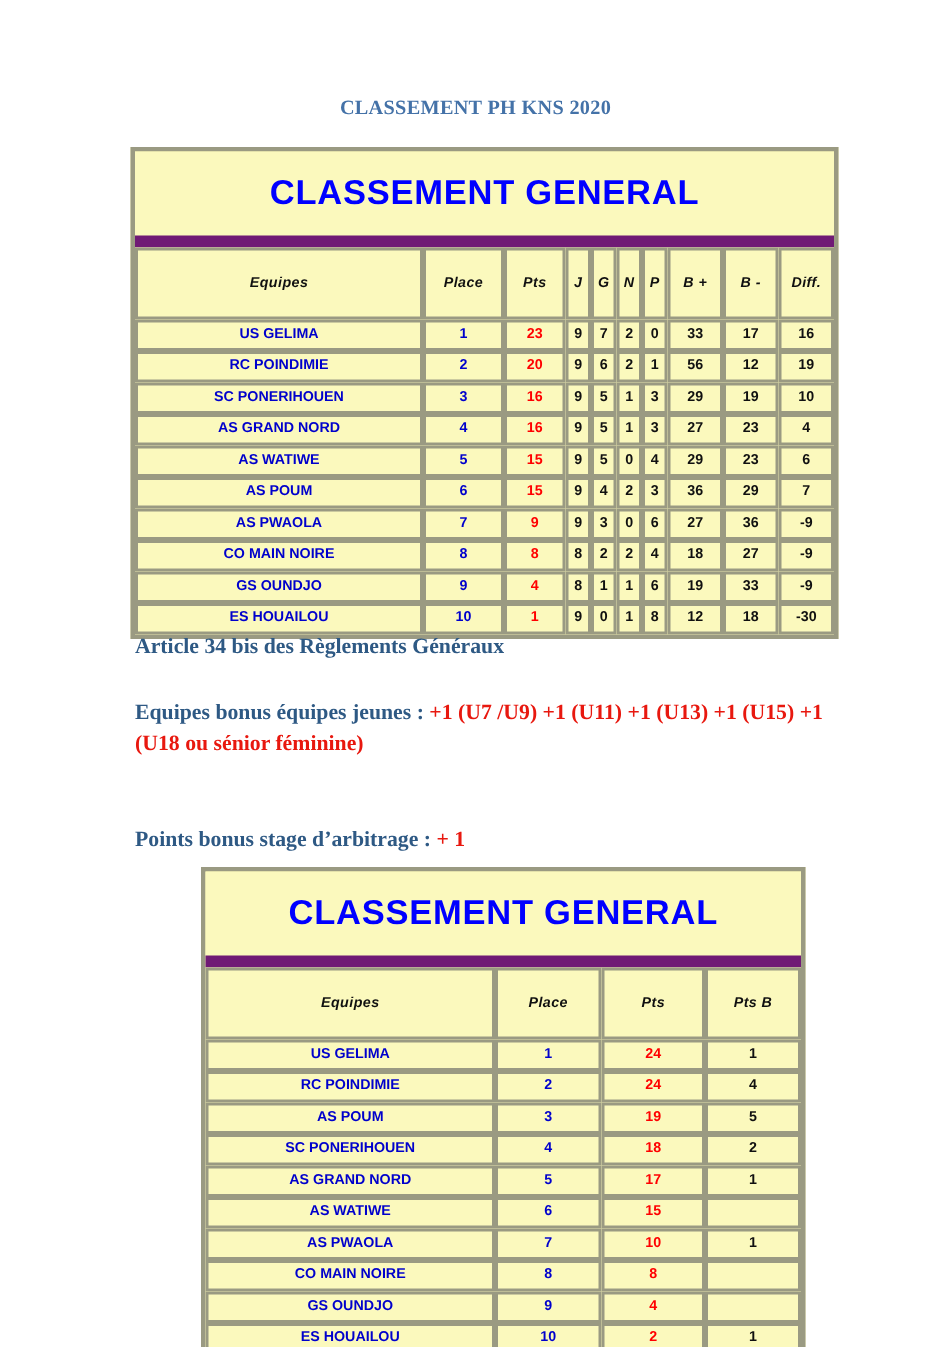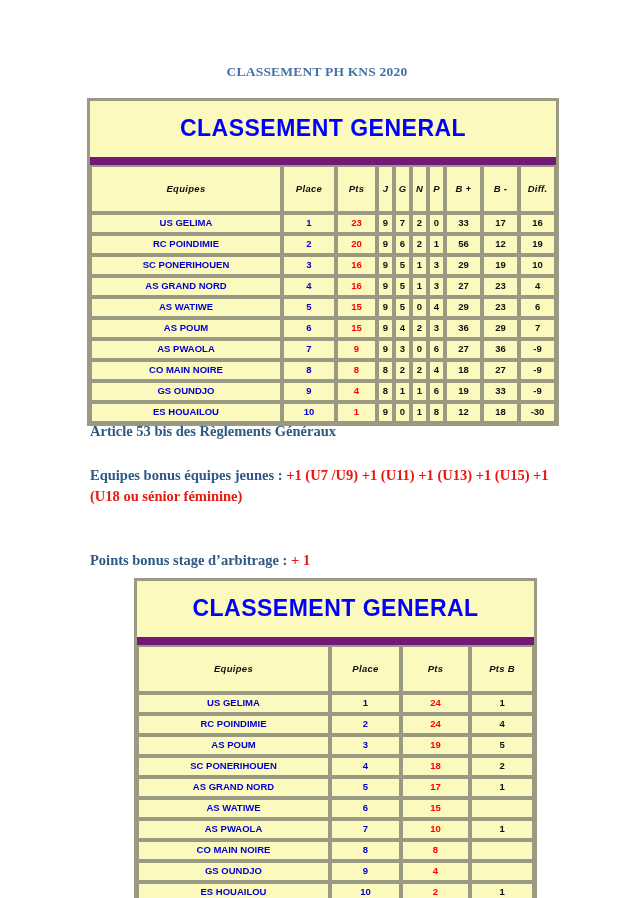--- a/index.html
+++ b/index.html
@@ -256,21 +256,21 @@
         <td class="c-plain">0</td>
         <td class="c-plain">1</td>
         <td class="c-plain">8</td>
         <td class="c-plain">12</td>
         <td class="c-plain">18</td>
         <td class="c-plain">-30</td>
       </tr>
     </tbody>
 </table>
 
-<div id="prose-article" class="prose">Article 53 bis des Règlements Généraux</div>
+<div id="prose-article" class="prose">Article 34 bis des Règlements Généraux</div>
 
 <div id="prose-bonus-jeunes" class="prose">
   <span>Equipes bonus équipes jeunes : </span><span class="hl">+1 (U7 /U9)  +1 (U11)  +1 (U13)  +1 (U15)  +1 (U18 ou sénior féminine)</span>
 </div>
 
 <div id="prose-bonus-arbitrage" class="prose">
   <span>Points bonus  stage d’arbitrage : </span><span class="hl">+ 1</span>
 </div>
 
 <table id="table-general-bonus" class="standings">

